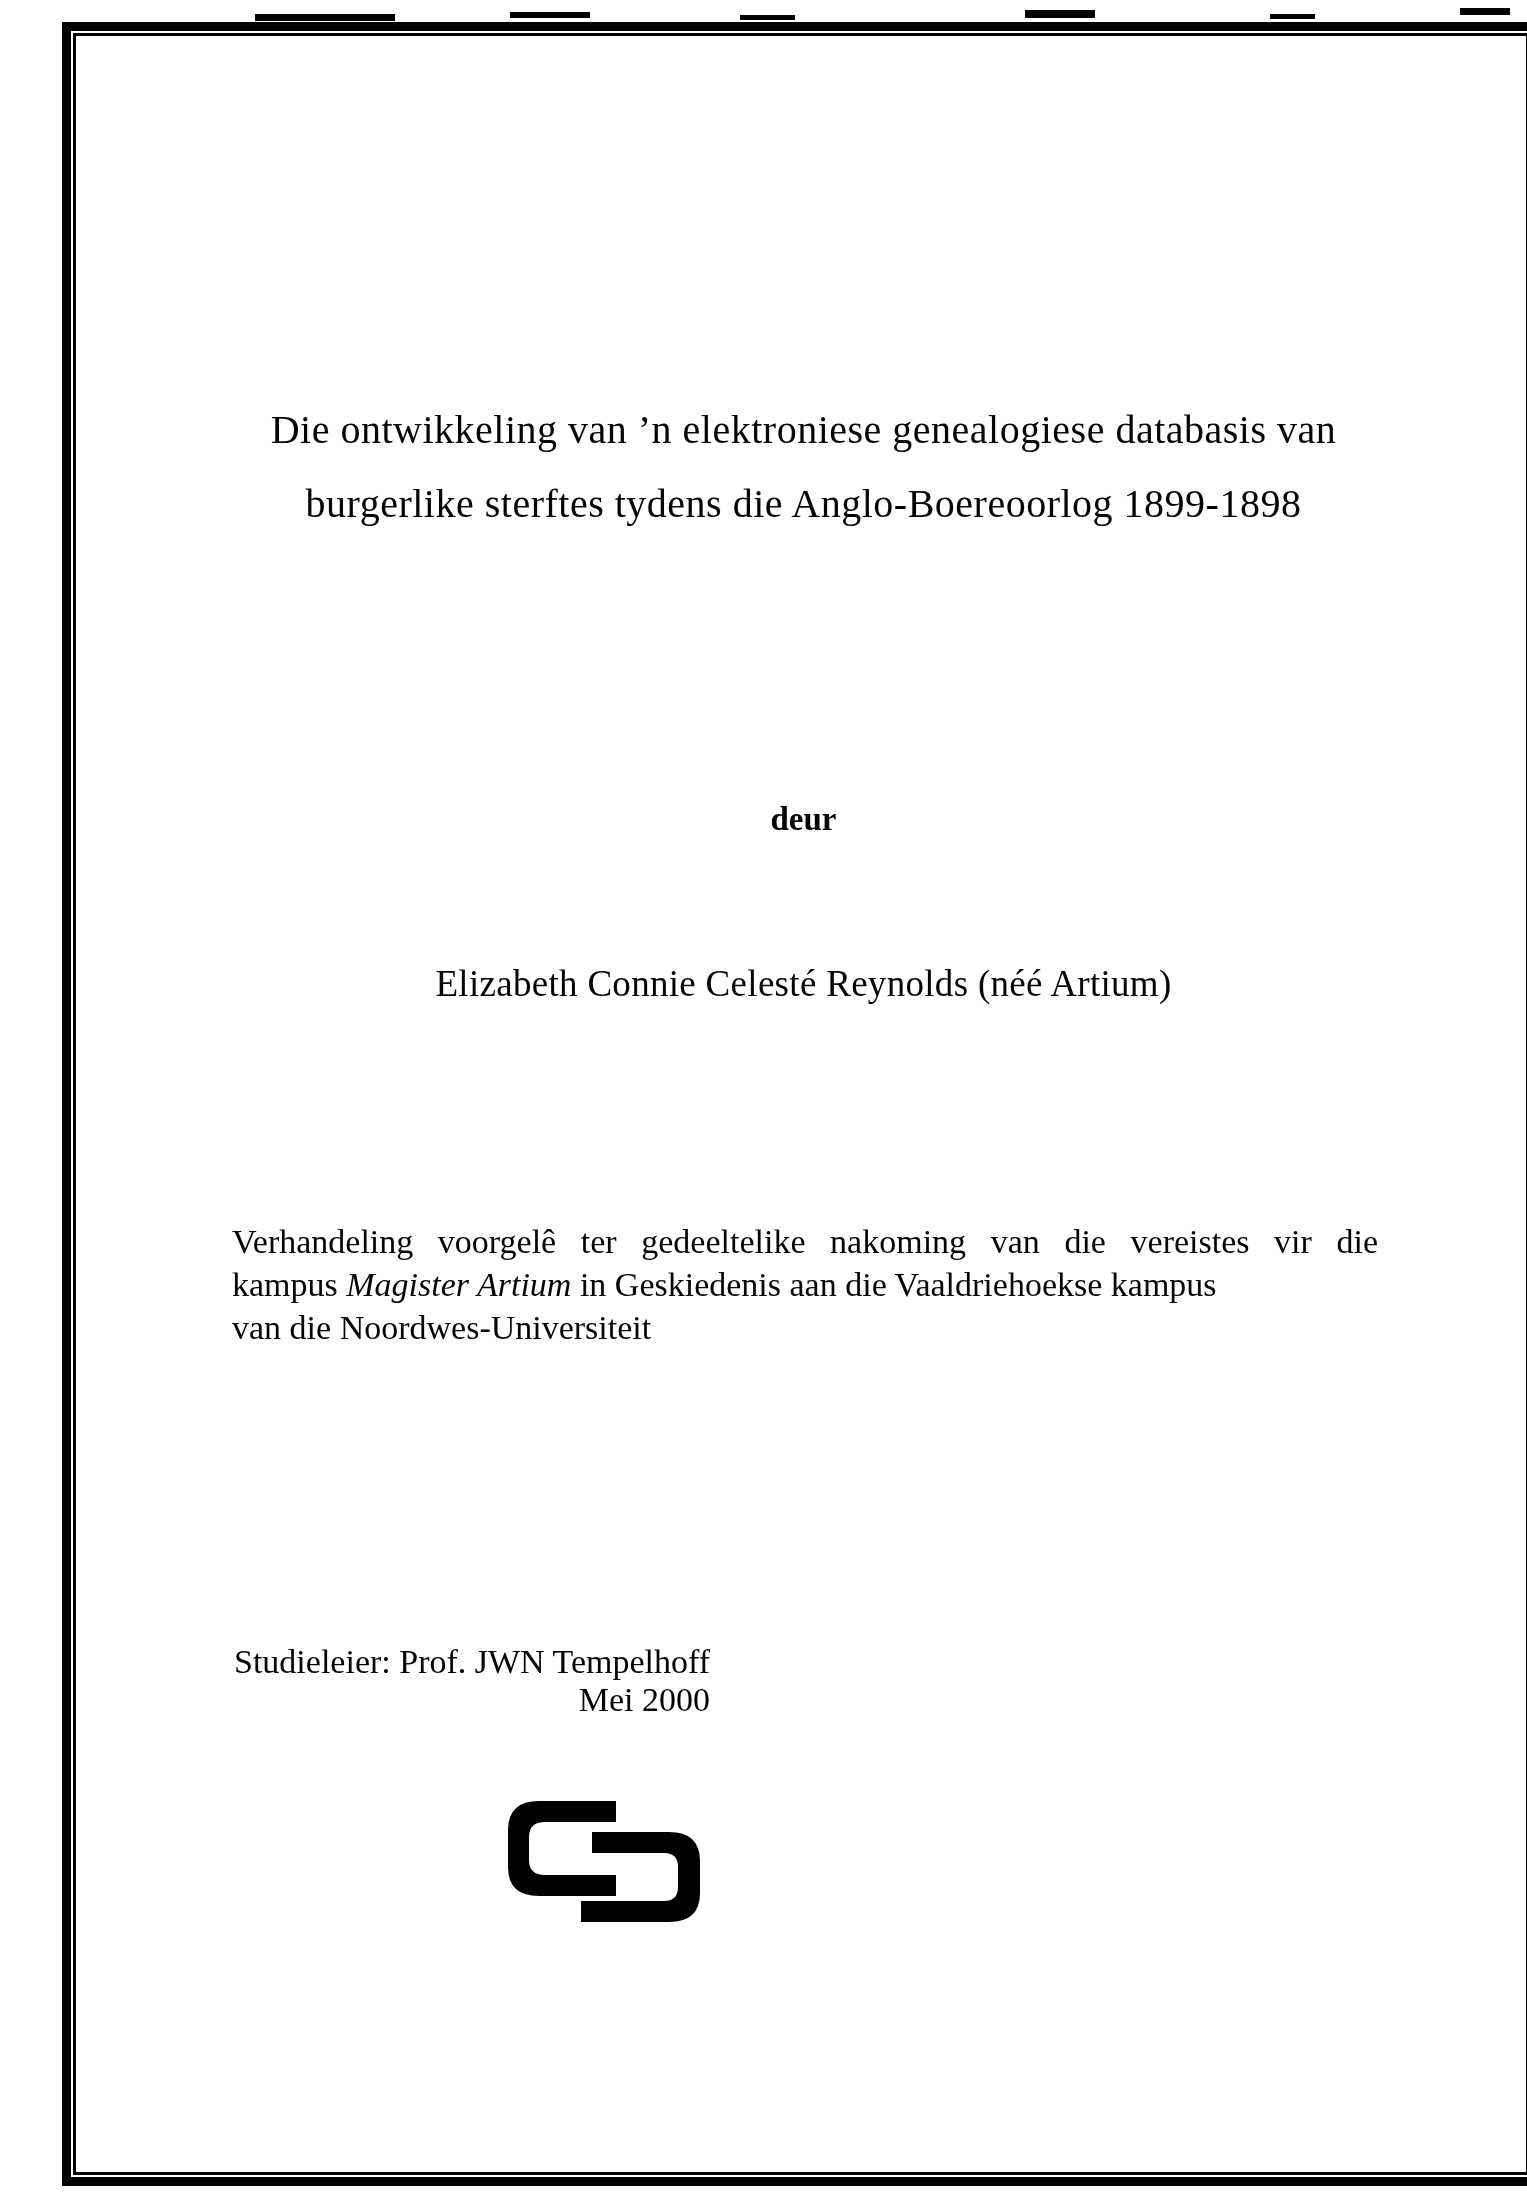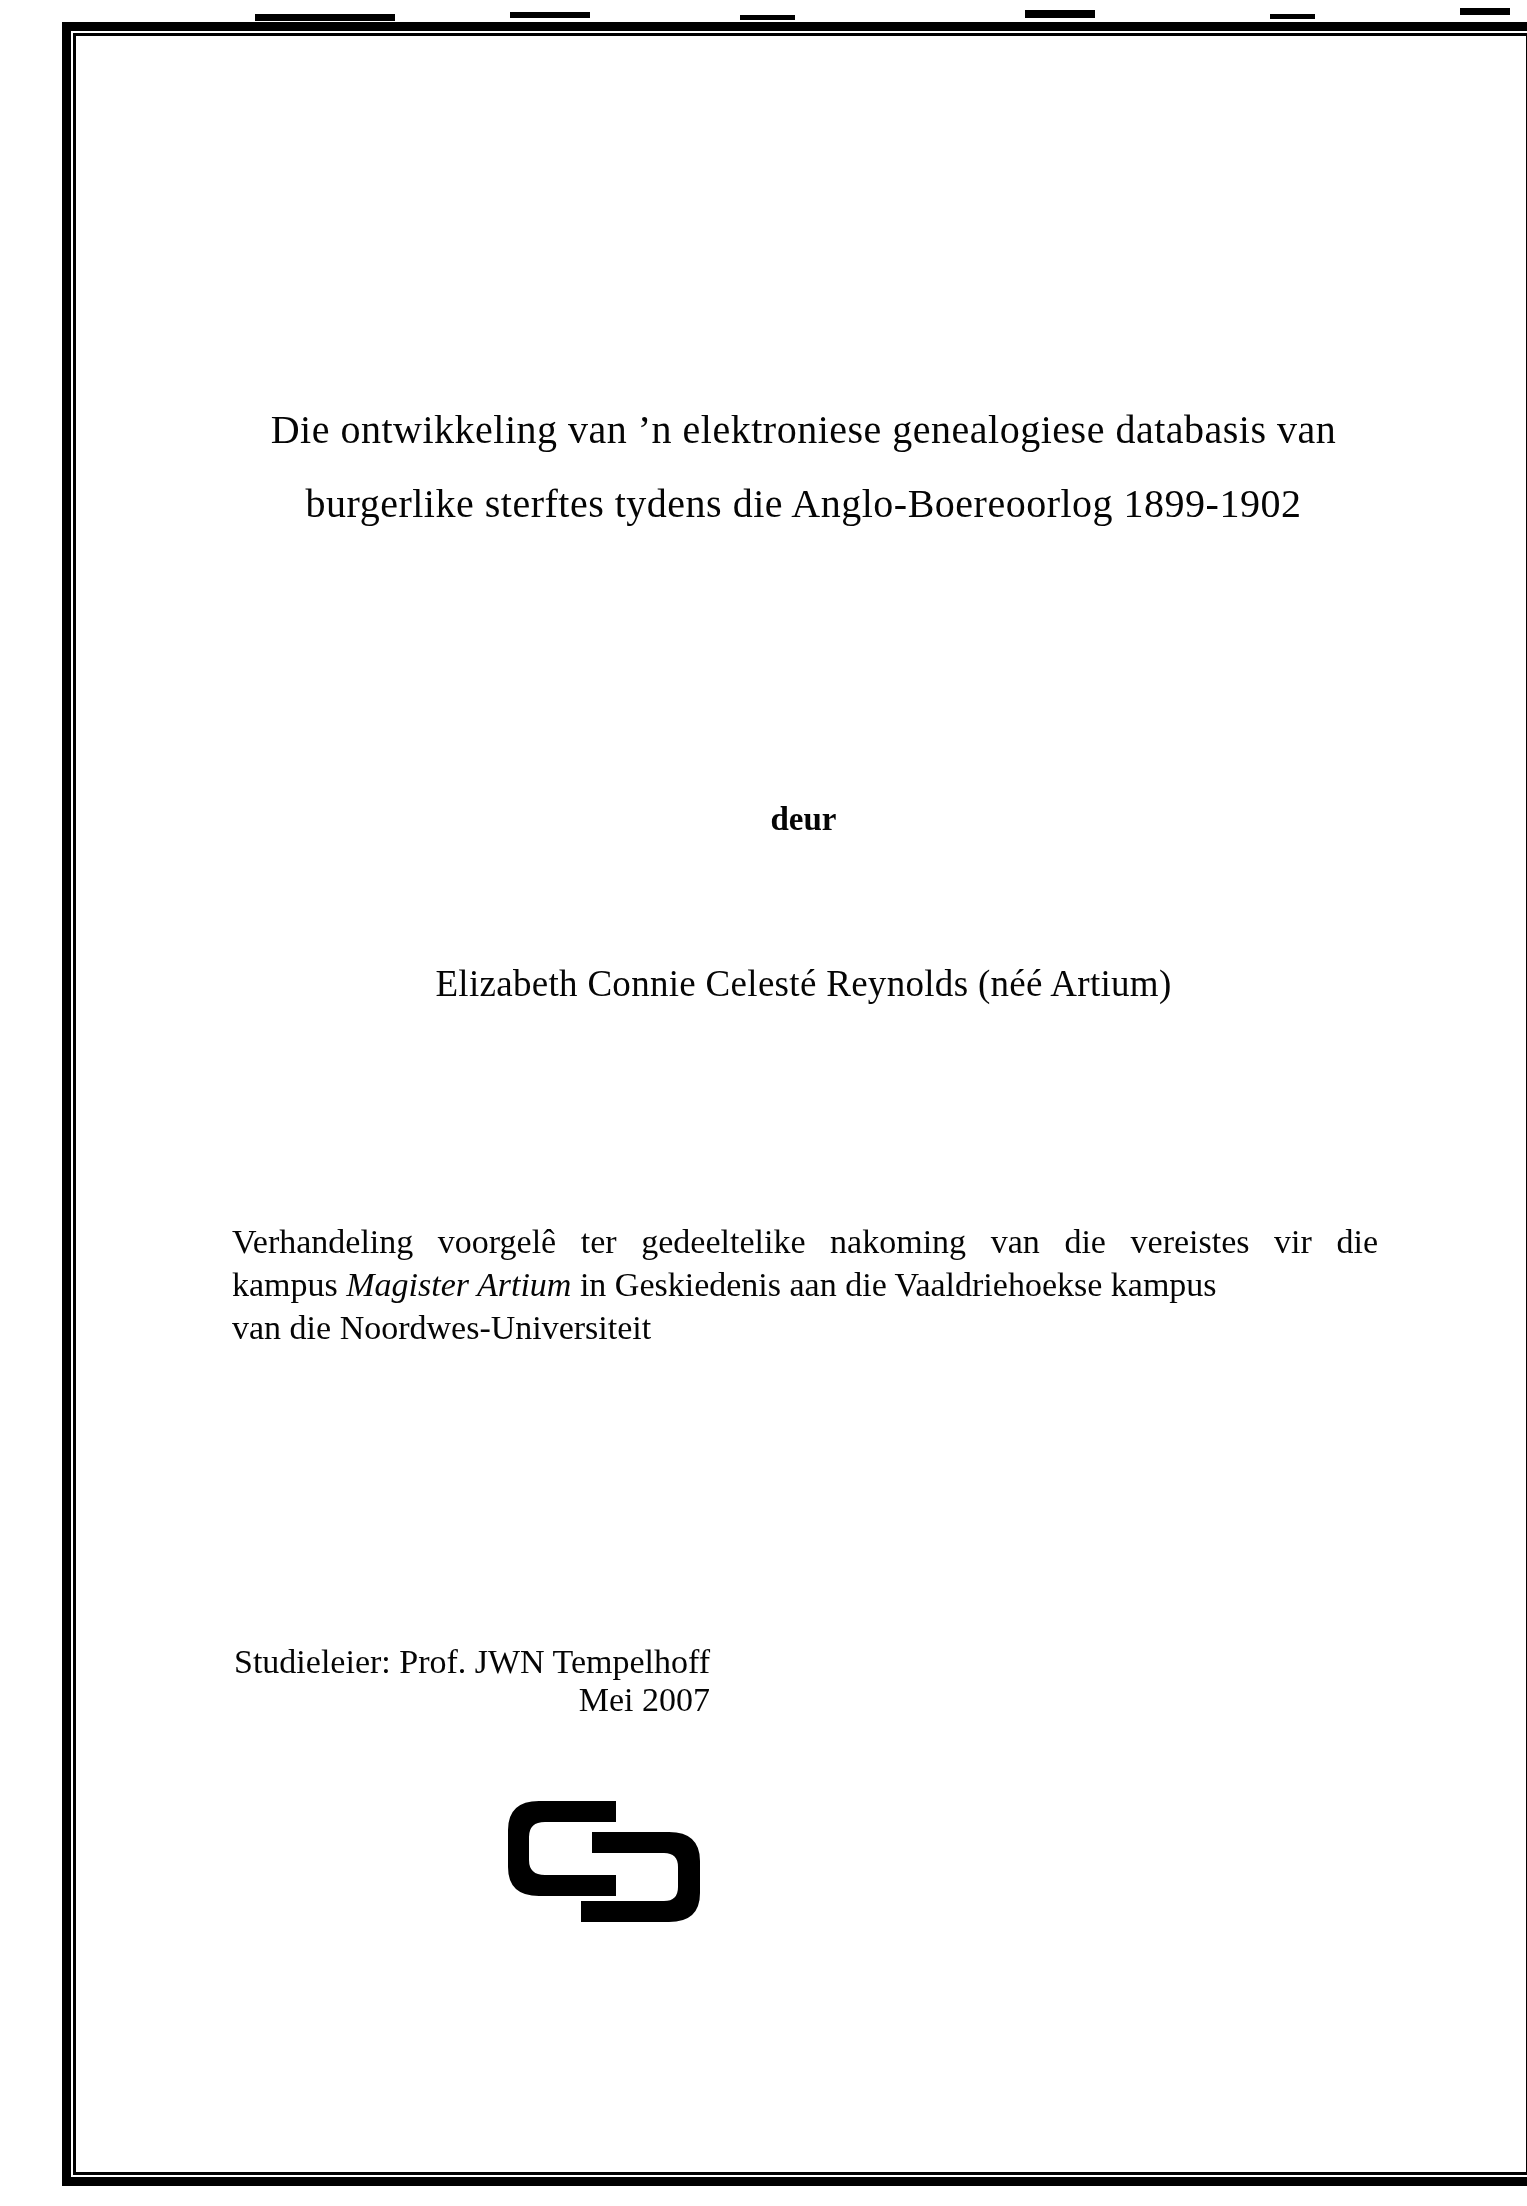--- a/index.html
+++ b/index.html
@@ -90,36 +90,36 @@
   <div class="artifact a4"></div>
   <div class="artifact a5"></div>
   <div class="artifact a6"></div>
 
   <div class="border-outer">
     <div class="border-inner"></div>
   </div>
 
   <div class="title-block">
     <div>Die ontwikkeling van ’n elektroniese genealogiese databasis van</div>
-    <div>burgerlike sterftes tydens die Anglo-Boereoorlog 1899-1902</div>
+    <div>burgerlike sterftes tydens die Anglo-Boereoorlog 1899-1898</div>
   </div>
 
   <div class="byline">deur</div>
 
   <div class="author">Elizabeth Connie Celesté Reynolds (néé Artium)</div>
 
   <div class="abstract">
     <div class="l1">Verhandeling voorgelê ter gedeeltelike nakoming van die vereistes vir die</div>
     <div class="l2"><span>kampus </span><span class="it">Magister Artium</span><span> in Geskiedenis aan die Vaaldriehoekse kampus</span></div>
     <div class="l3">van die Noordwes-Universiteit</div>
   </div>
 
   <div class="supervisor-block">
     <div>Studieleier: Prof. JWN Tempelhoff</div>
-    <div>Mei 2007</div>
+    <div>Mei 2000</div>
   </div>
 
   <div class="logo-block">
     <svg class="logo-mark" width="206" height="130" viewBox="0 0 206 130" xmlns="http://www.w3.org/2000/svg">
 
       <path fill="#000" d="M115,4 L38,4 Q7,4 7,33 L7,70 Q7,99 38,99 L115,99 L115,78 L44,78 Q28,78 28,63 L28,40 Q28,25 44,25 L115,25 Z"></path>
 
       <path fill="#000" d="M91,35 L168,35 Q199,35 199,64 L199,96 Q199,125 168,125 L80,125 L80,104 L163,104 Q177,104 177,90 L177,70 Q177,56 163,56 L91,56 Z"></path>
     </svg>
 

